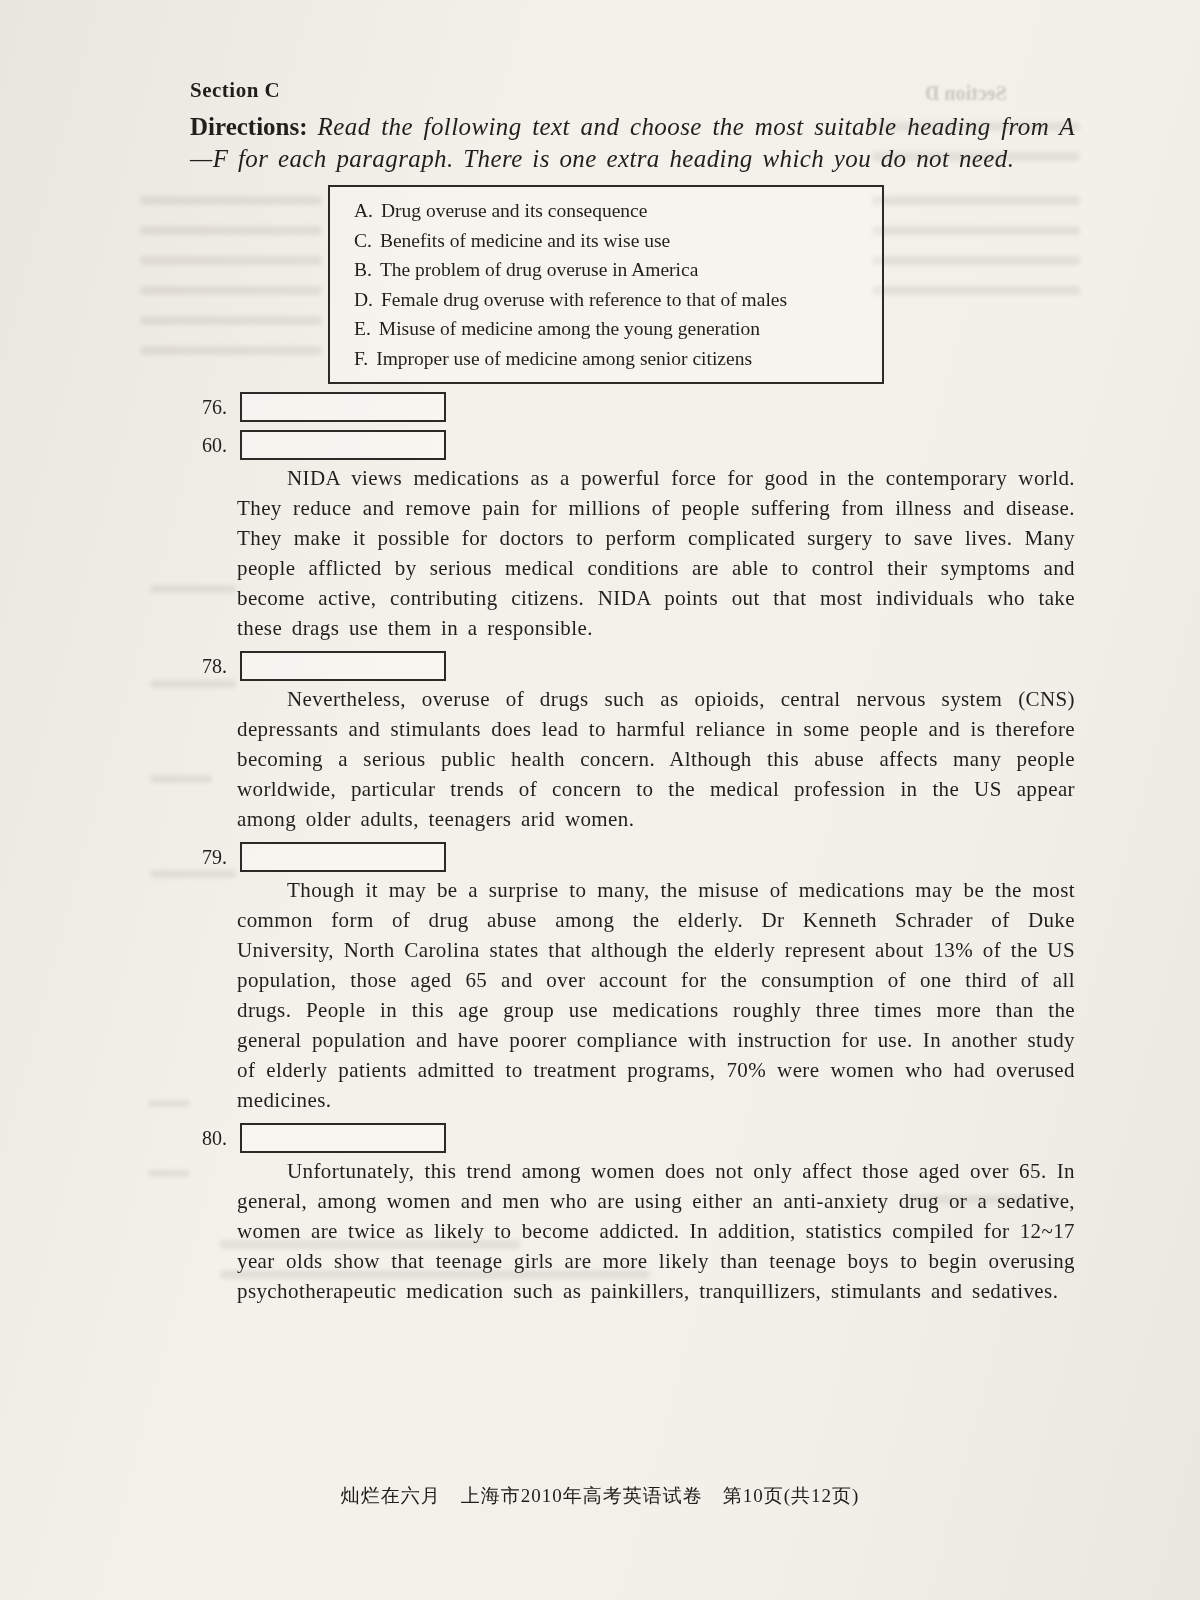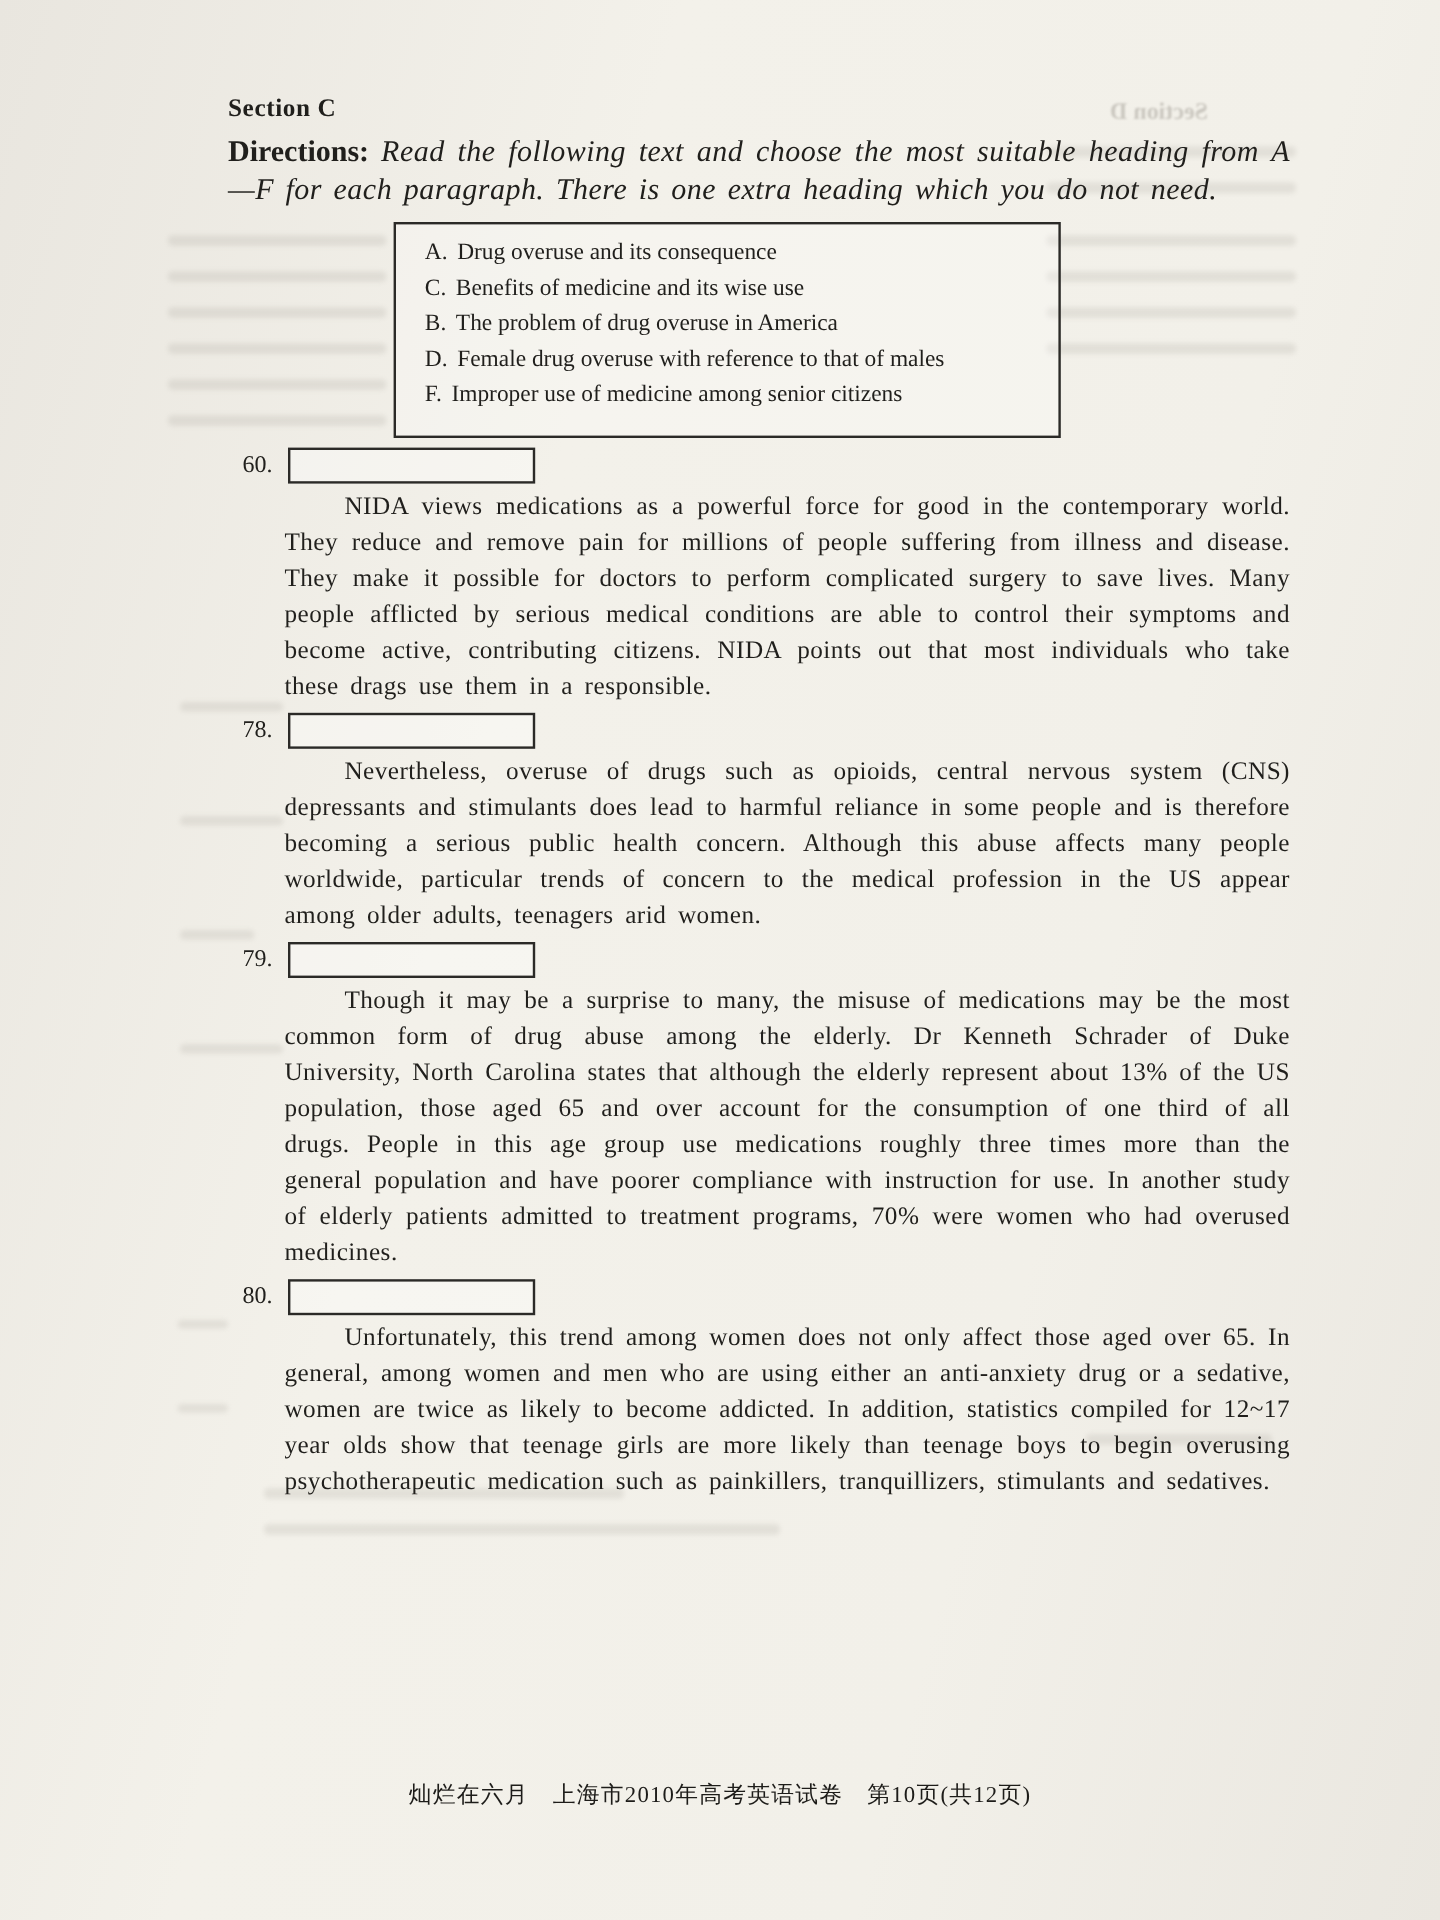--- a/index.html
+++ b/index.html
@@ -51,21 +51,21 @@
     font-size: 25px;
     line-height: 32px;
     text-align: justify;
   }
   .dir-label { font-weight: bold; font-style: normal; margin-right: 10px; }
   .dir-text { font-style: italic; letter-spacing: 0.4px; word-spacing: 3px; }
   .options-box {
     margin: 10px 0 0 138px;
     width: 518px;
     border: 2px solid #2b2a27;
-    padding: 9px 10px 19px 24px;
+    padding: 9px 10px 9px 24px;
     background: rgba(255,255,255,0.25);
   }
   .option {
     font-size: 19.5px;
     line-height: 29.5px;
     white-space: nowrap;
   }
   .opt-letter { margin-right: 8px; }
   .question { margin-top: 8px; }
   .q-row {
@@ -138,24 +138,29 @@
 
     <h2 class="section-title">Section C</h2>
 
     <p class="directions"><b class="dir-label">Directions:</b><i class="dir-text">Read the following text and choose the most suitable heading from A—F for each paragraph. There is one extra heading which you do not need.</i></p>
 
     <div class="options-box">
       <div class="option"><span class="opt-letter">A.</span><span class="opt-text">Drug overuse and its consequence</span></div>
       <div class="option"><span class="opt-letter">C.</span><span class="opt-text">Benefits of medicine and its wise use</span></div>
       <div class="option"><span class="opt-letter">B.</span><span class="opt-text">The problem of drug overuse in America</span></div>
       <div class="option"><span class="opt-letter">D.</span><span class="opt-text">Female drug overuse with reference to that of males</span></div>
+      <div class="option"><span class="opt-letter">E.</span><span class="opt-text">Misuse of medicine among the young generation</span></div>
       <div class="option"><span class="opt-letter">F.</span><span class="opt-text">Improper use of medicine among senior citizens</span></div>
     </div>
 
     <div class="question">
+      <div class="q-row">
+        <span class="q-num">76.</span>
+        <span class="q-blank"></span>
+      </div>
     </div>
 
     <div class="question">
       <div class="q-row">
         <span class="q-num">60.</span>
         <span class="q-blank"></span>
       </div>
       <p class="para">NIDA views medications as a powerful force for good in the contemporary world. They reduce and remove pain for millions of people suffering from illness and disease. They make it possible for doctors to perform complicated surgery to save lives. Many people afflicted by serious medical conditions are able to control their symptoms and become active, contributing citizens. NIDA points out that most individuals who take these drags use them in a responsible.</p>
     </div>
 

